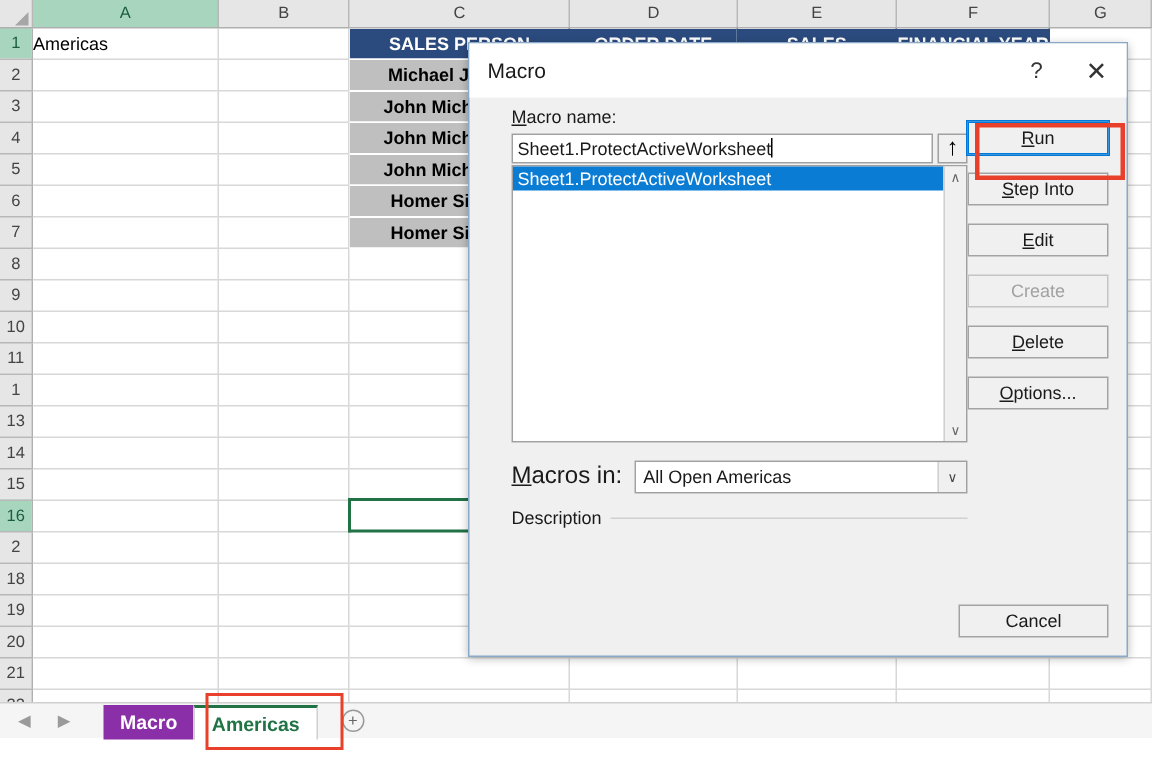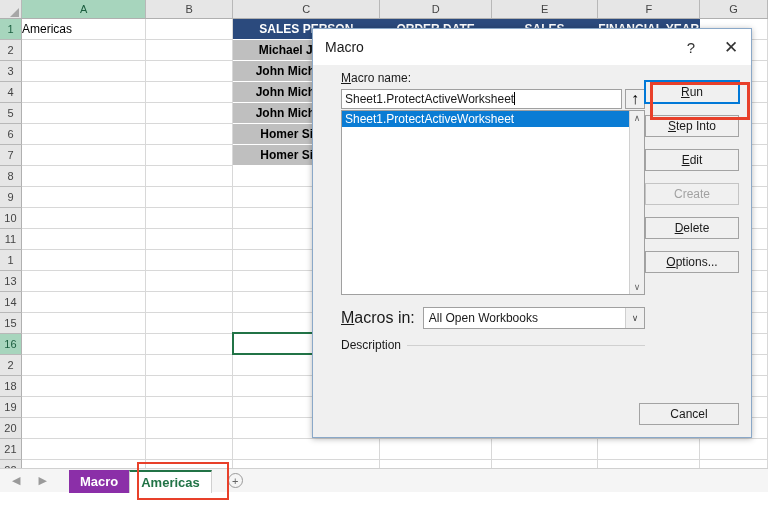--- a/index.html
+++ b/index.html
@@ -541,21 +541,21 @@
           <div class="scroll-arrow">∧</div>
           <div class="scroll-arrow">∨</div>
         </div>
       </div>
 
       <div class="macros-in-row" style="width:304px">
         <span class="macros-in-label">
           <u>M</u><span>acros in:</span>
         </span>
         <div class="combo">
-          <span class="combo-val">All Open Workbooks</span>
+          <span class="combo-val">All Open Americas</span>
           <span class="combo-arrow">∨</span>
         </div>
       </div>
 
       <div class="desc-row" style="width:304px">
         <span class="desc-label">Description</span>
         <span class="desc-line"></span>
       </div>
     </div>
 

